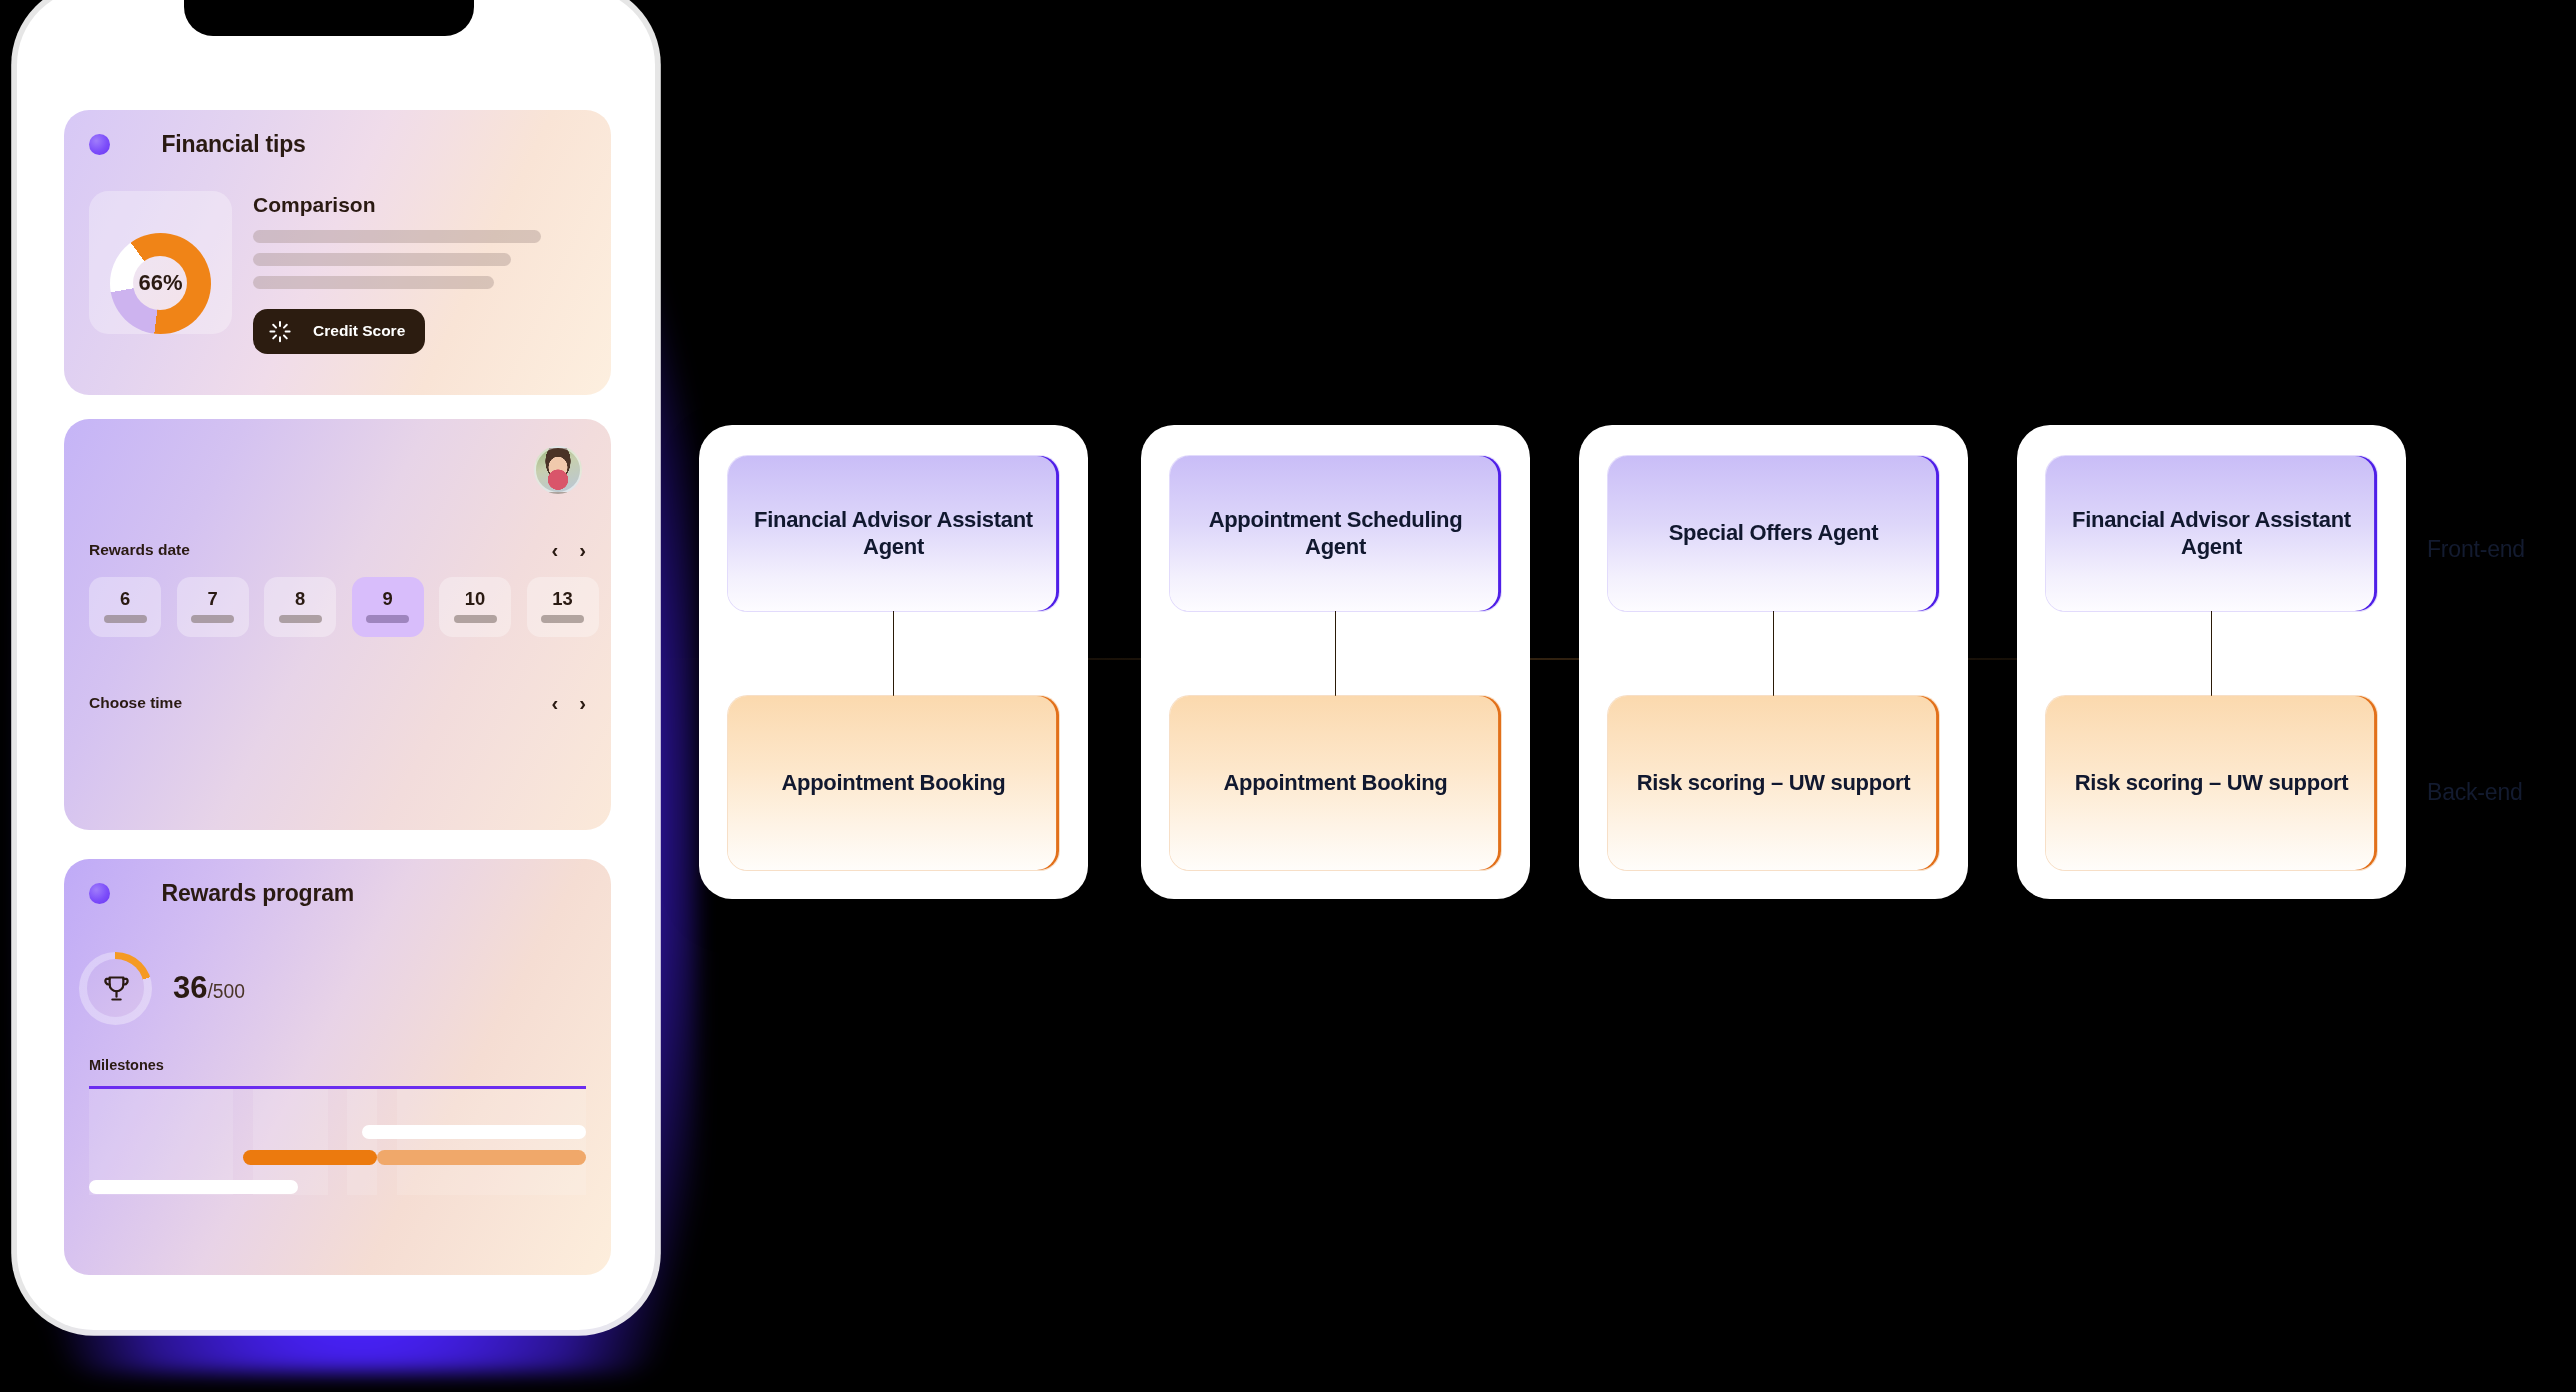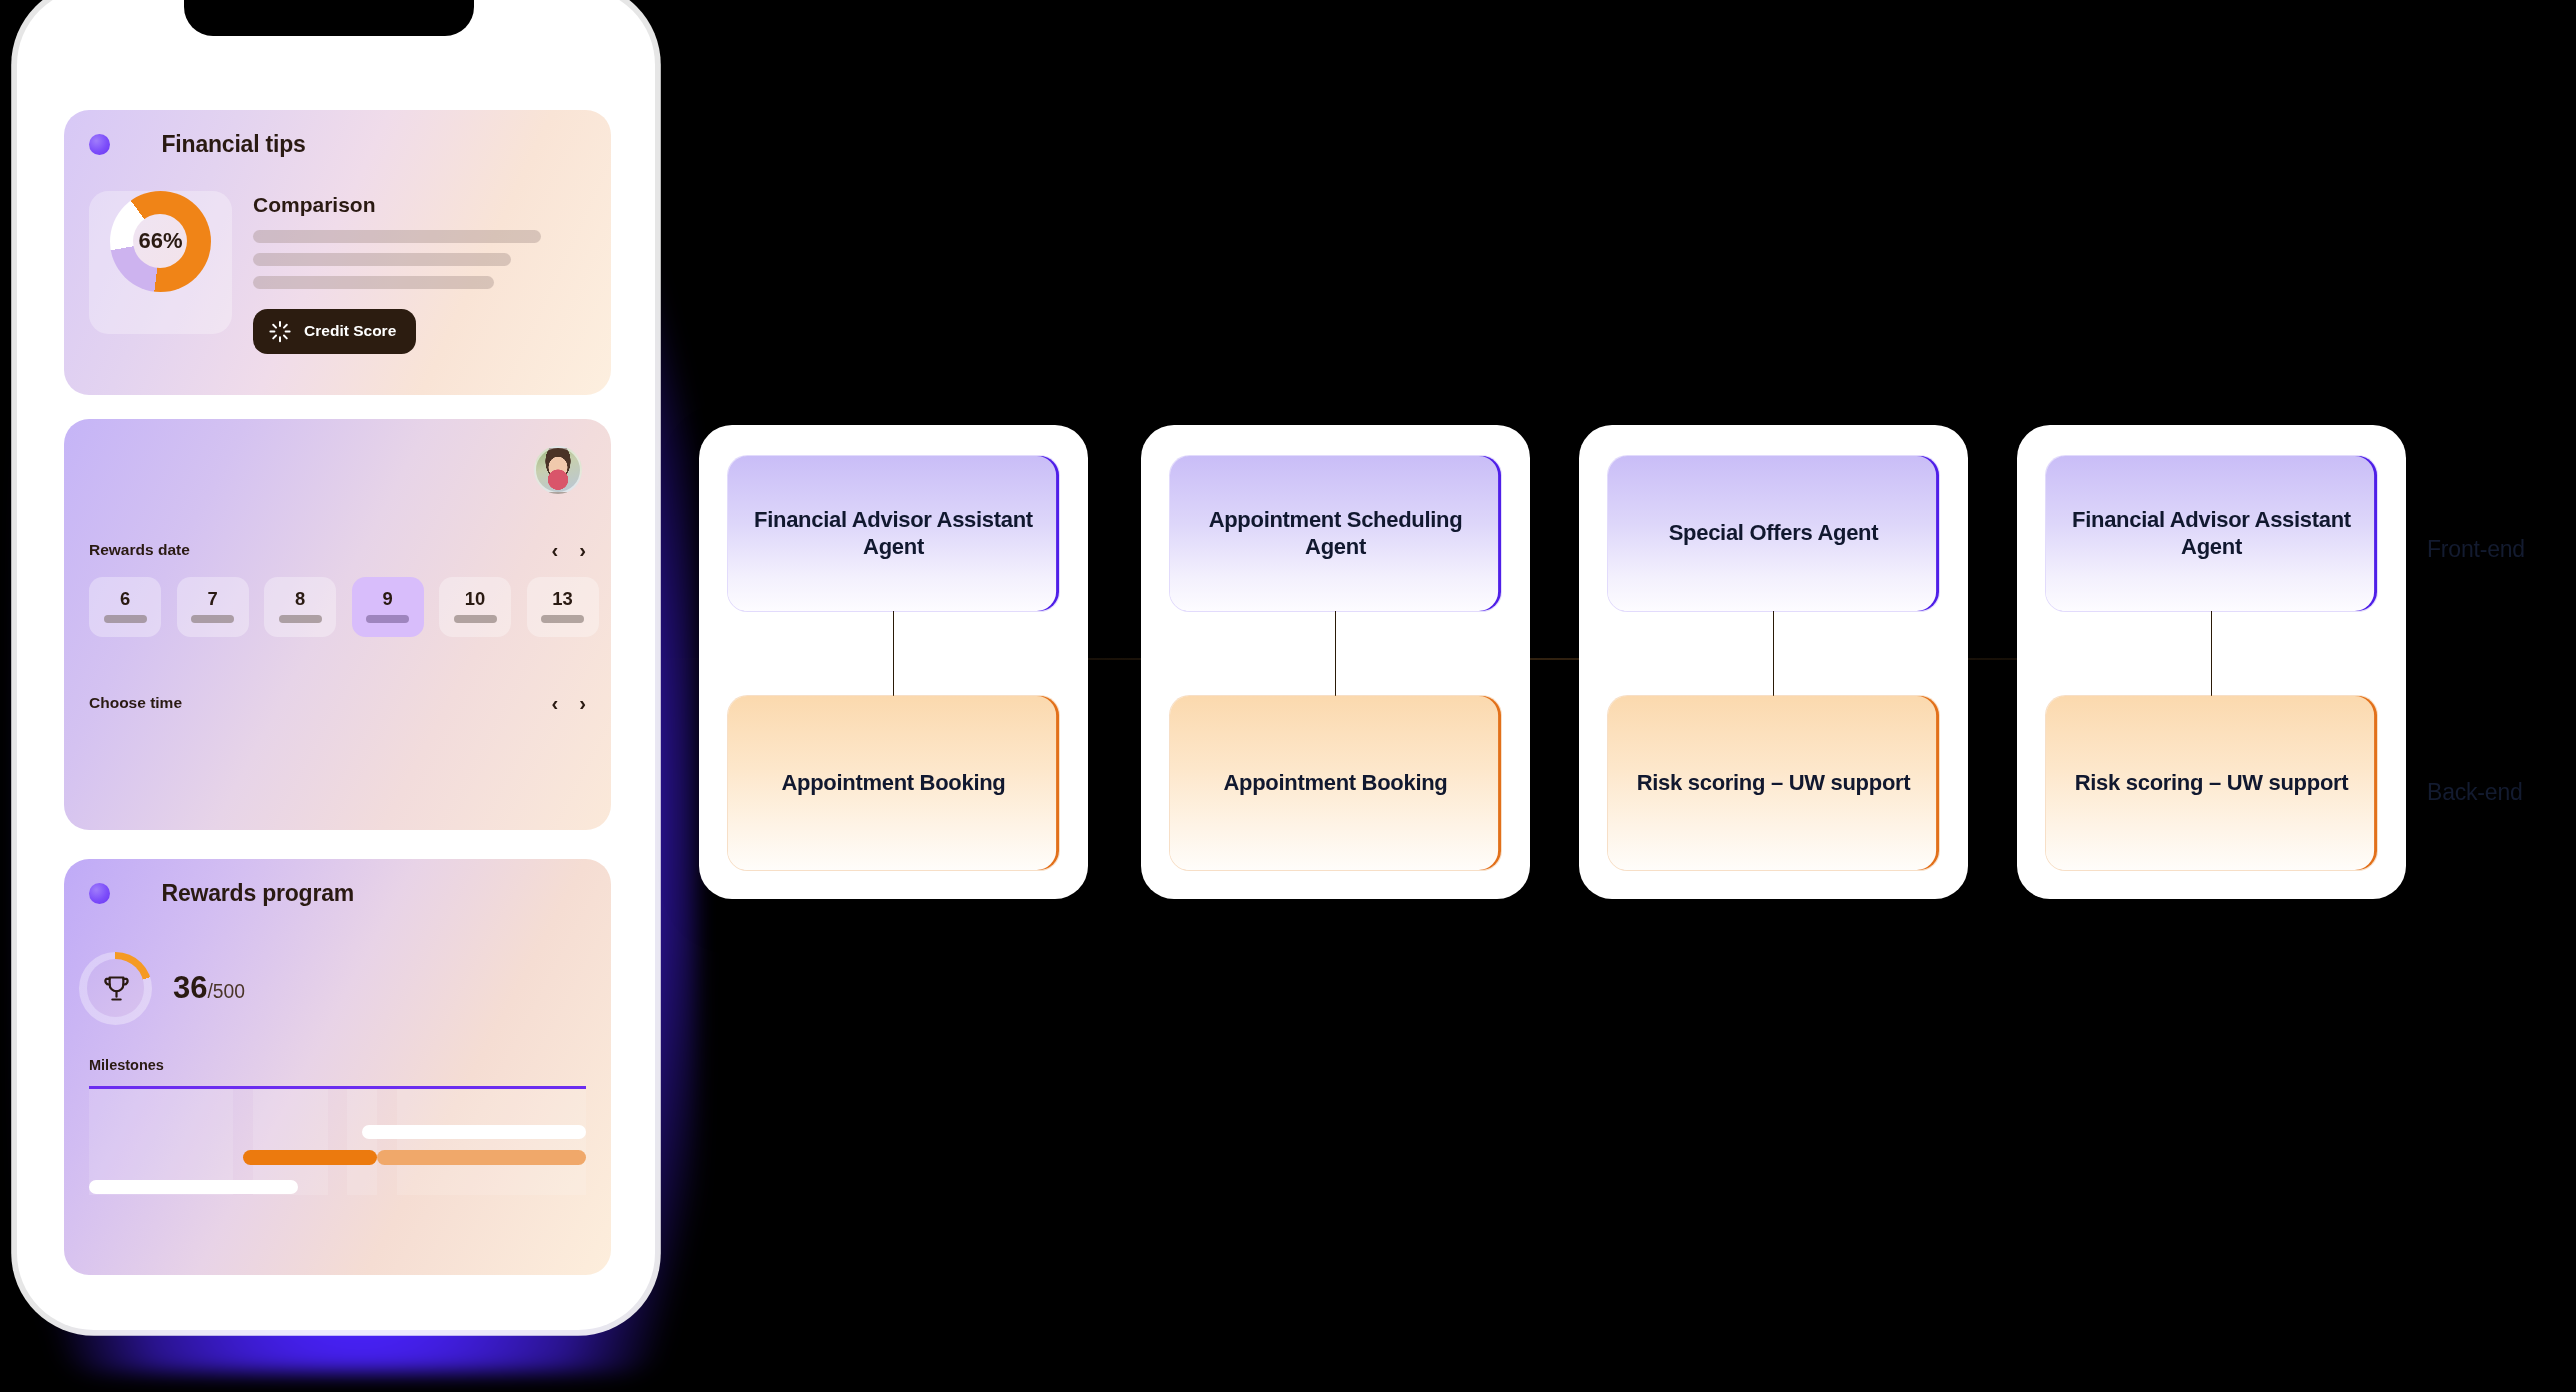--- a/index.html
+++ b/index.html
@@ -53,21 +53,21 @@
   }
 
   
   #cardTips{top:102px;height:285px;
     background:linear-gradient(115deg,#d7c8f6 0%,#e3d3f0 26%,#f0dcea 48%,#f9e4d6 72%,#fdefdf 100%);
   }
   .tips-body{position:absolute;left:25px;top:81px;right:23px;display:flex;gap:21px;}
   .donut-tile{
     width:143px;height:143px;border-radius:19.3px;
     background:rgba(255,255,255,0.30);
-    display:flex;align-items:flex-start;justify-content:center;flex:0 0 auto;
+    display:flex;align-items:flex-end;justify-content:center;flex:0 0 auto;
   }
   .donut{
     position:relative;width:101px;height:101px;border-radius:50%;
     background:conic-gradient(from -18deg,
       #f08417 0deg, #f08417 205deg,
       #cdb3ef 205deg, #cdb3ef 278deg,
       #ffffff 278deg, #ffffff 342deg,
       #f08417 342deg, #f08417 360deg);
   }
   .donut::after{
@@ -84,21 +84,21 @@
   .comp-title{font-size:21px;font-weight:700;color:#2a1a12;margin-bottom:13.5px;}
   .bar{height:12.6px;border-radius:6.8px;background:rgba(160,140,135,0.38);margin-bottom:10.6px;}
   .bar.w1{width:86%;}
   .bar.w2{width:77%;}
   .bar.w3{width:72%;}
   .credit-btn{
     margin-top:9.7px;display:inline-flex;align-items:center;gap:12.6px;
     background:#2c1c10;border-radius:14.5px;padding:10.6px 19.3px 10.6px 15.5px;
     cursor:pointer;
   }
-  .credit-btn span.lbl{color:#fff;font-size:15.5px;font-weight:600;}
+  .credit-btn span.lbl{color:#fff;font-size:15.5px;font-weight:600;margin-left:9px;}
   .spark{position:relative;width:23px;height:23px;flex:0 0 auto;}
   .spark i{
     position:absolute;left:10.6px;top:1px;width:1.9px;height:5.8px;background:#fff;border-radius:1px;
     transform-origin:1px 10.6px;display:block;
   }
 
   
   #cardMeet{top:411px;height:411px;
     background:linear-gradient(118deg,#c5b4f7 0%,#d4c2f1 24%,#e7d4e8 48%,#f2dcdc 70%,#fbe9d9 100%);
   }

